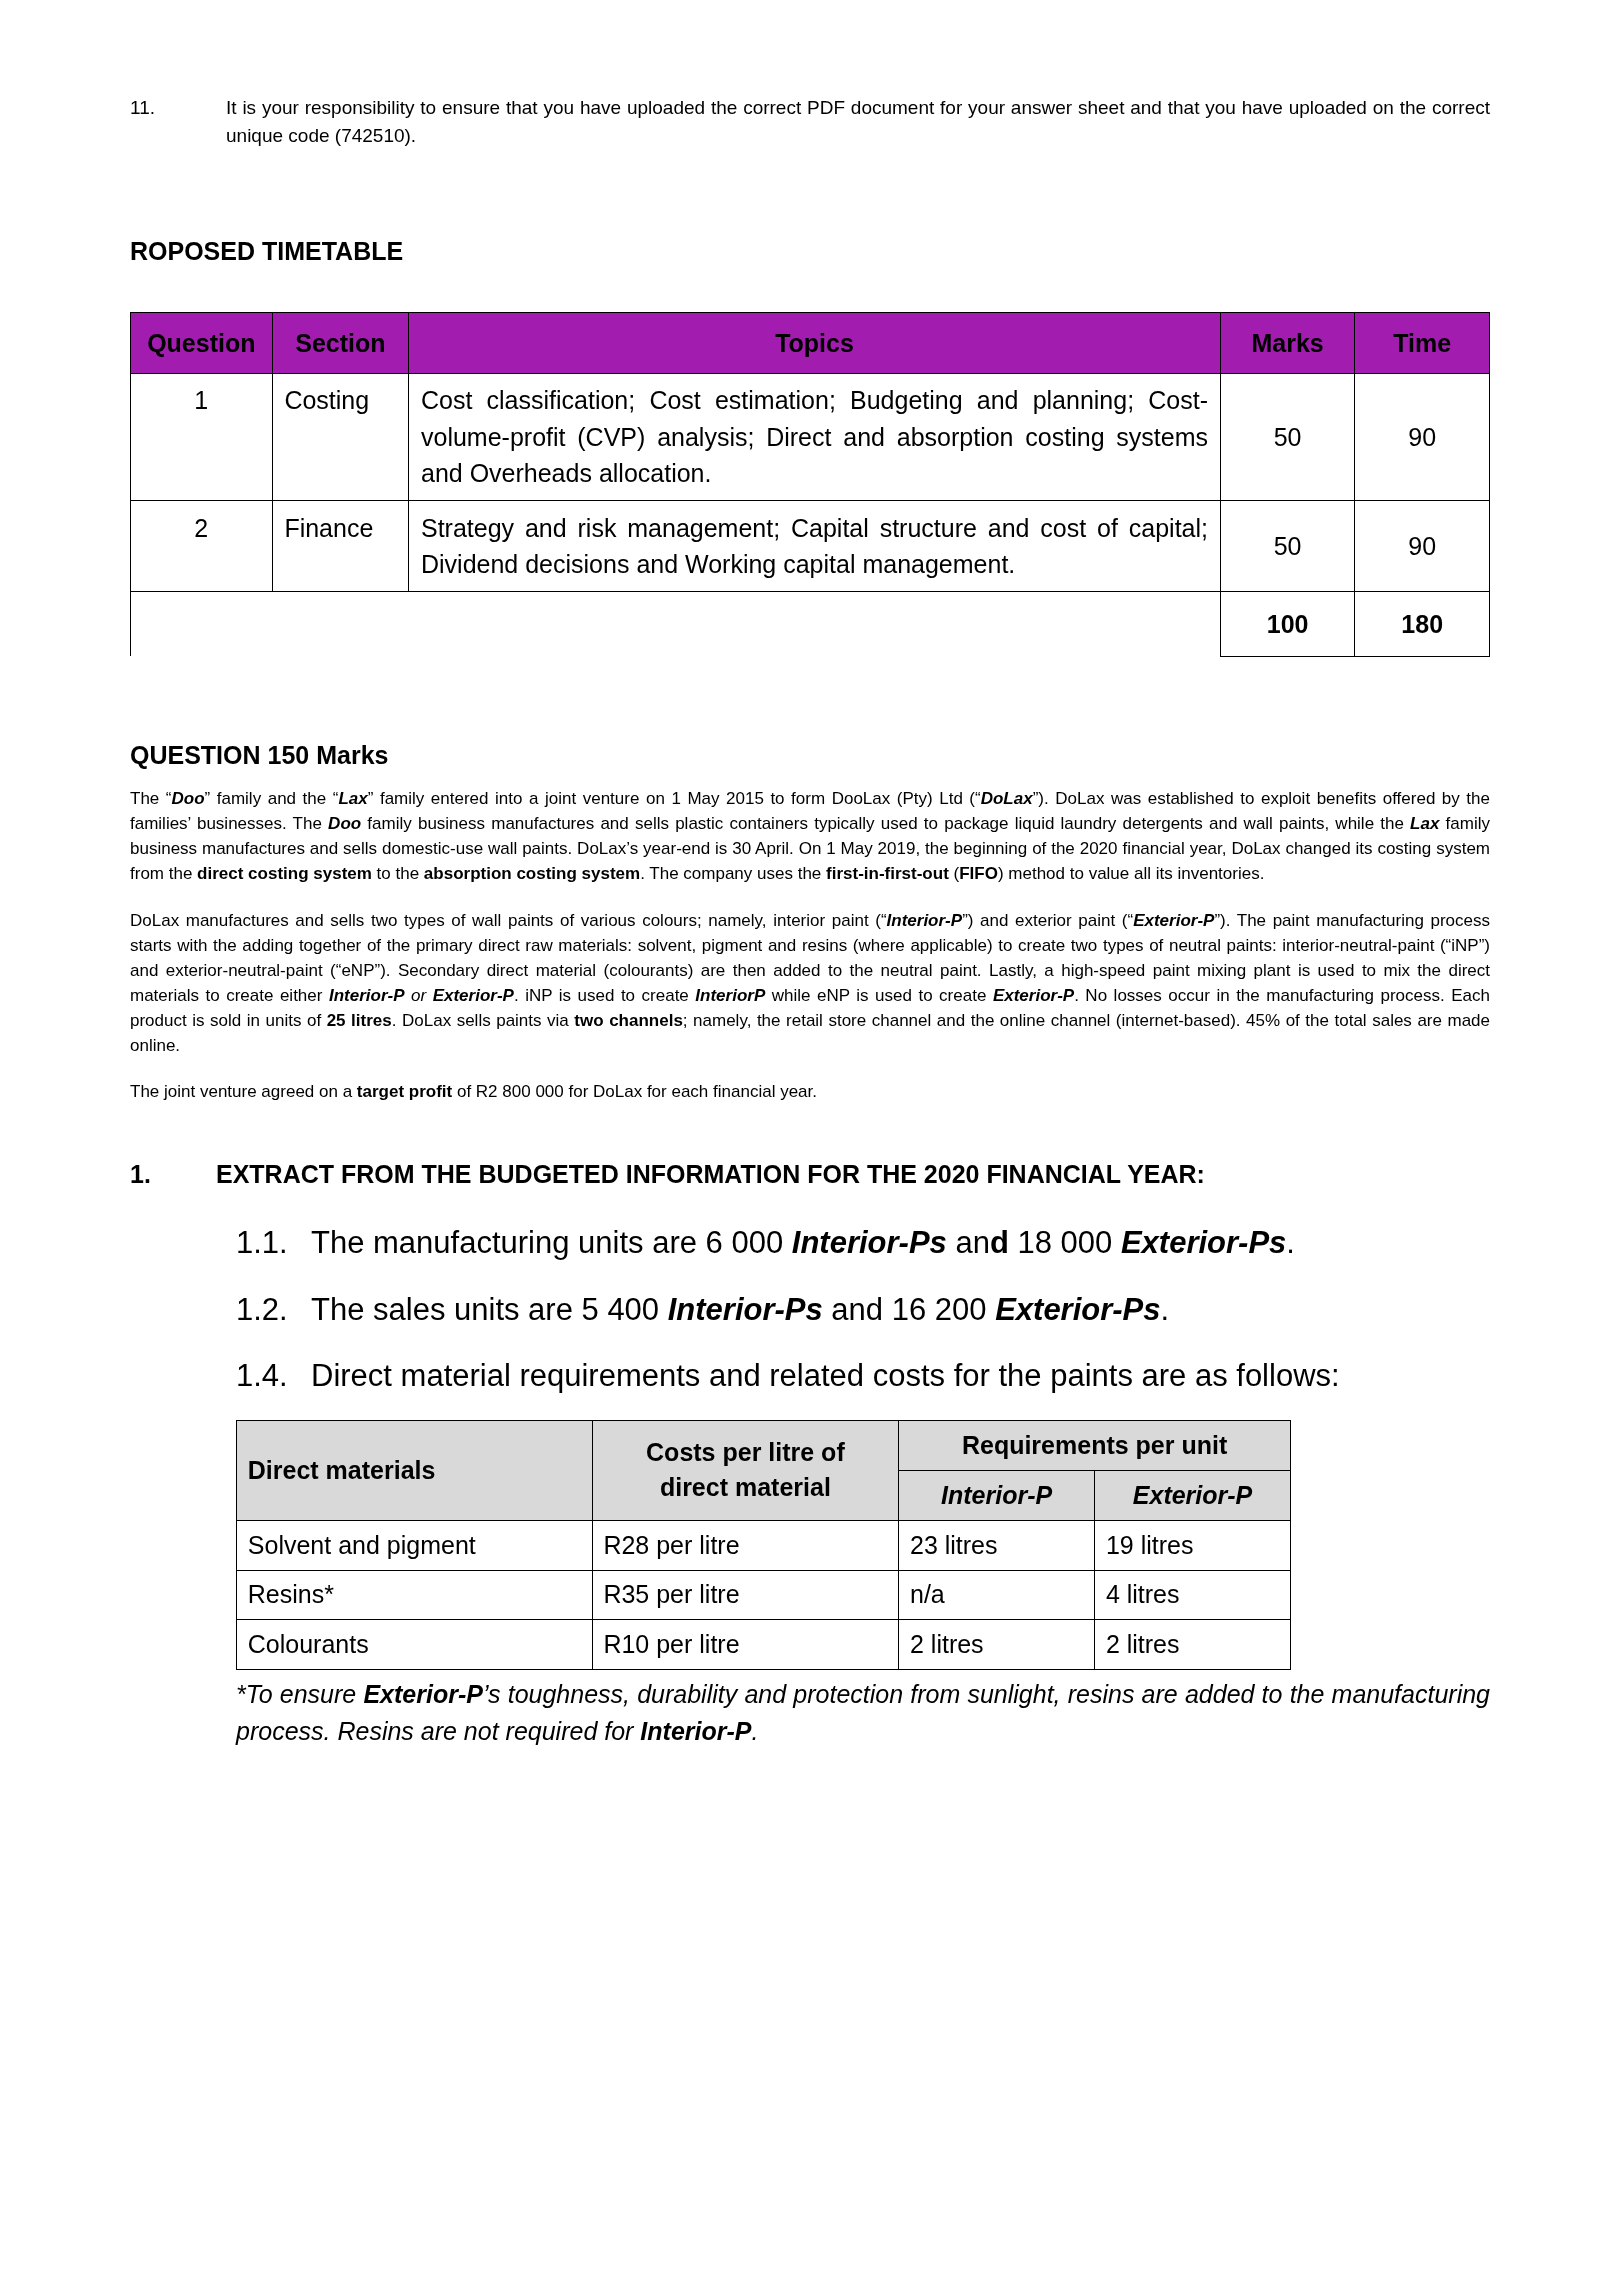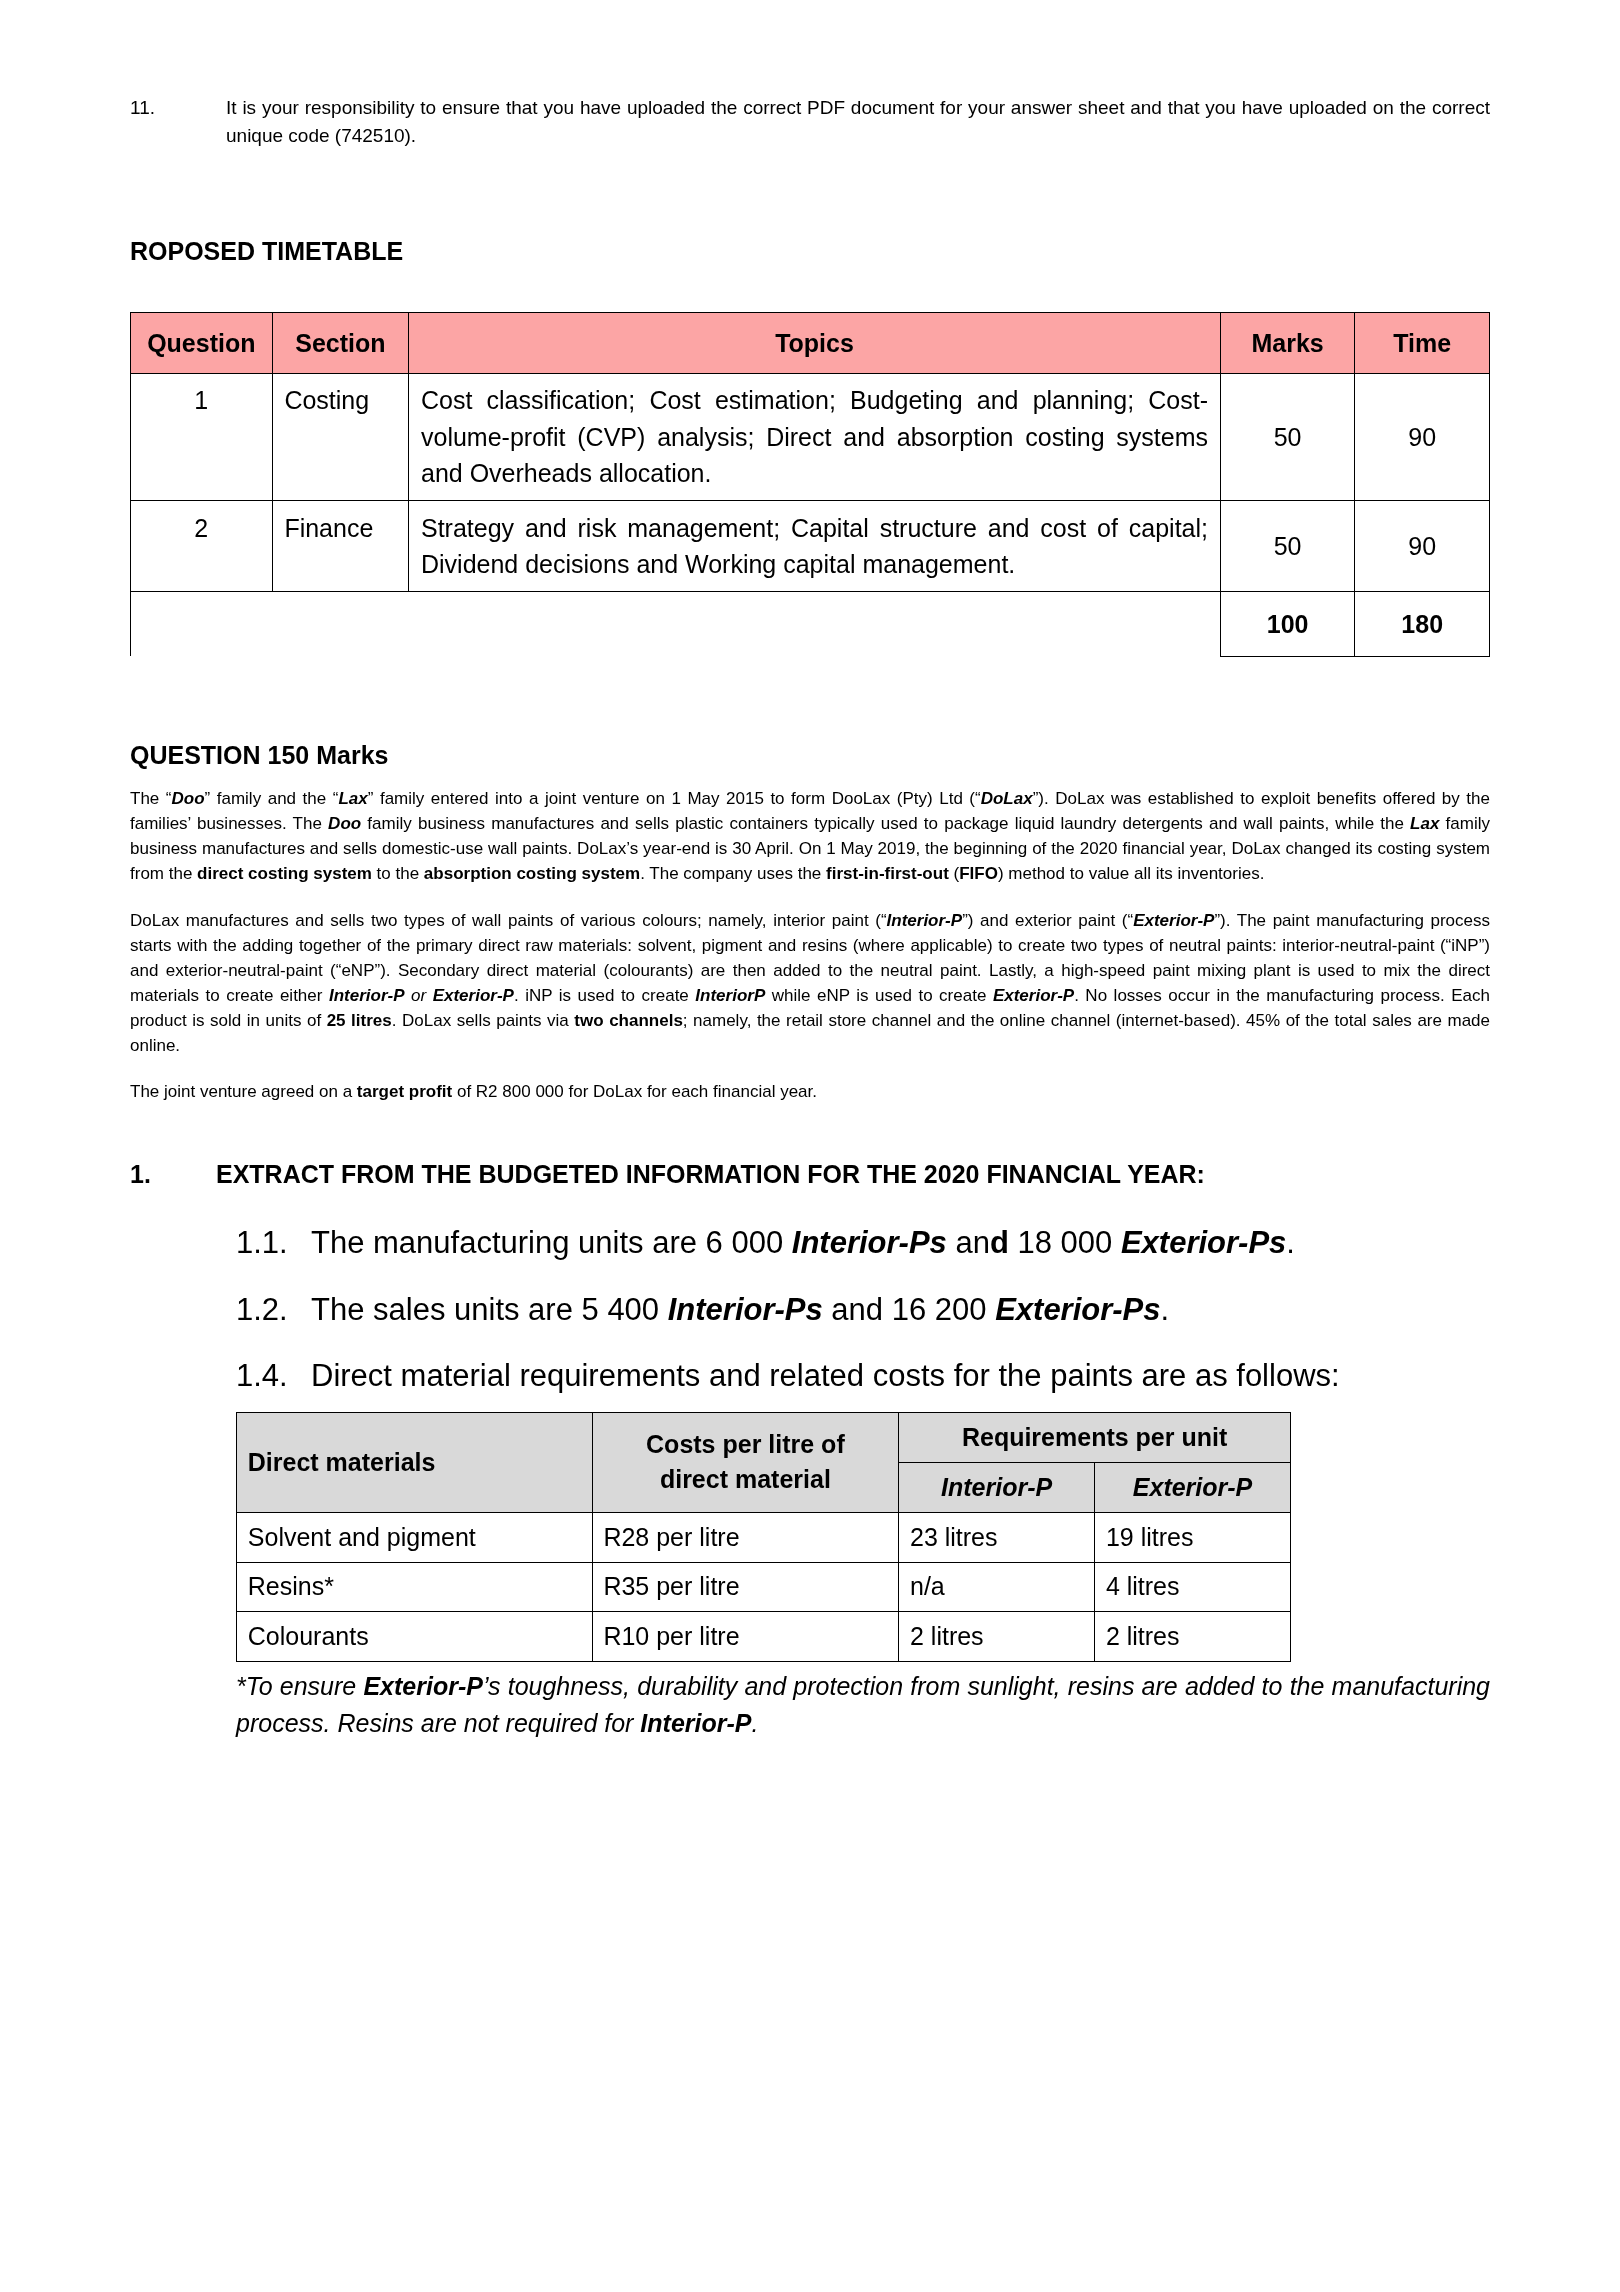--- a/index.html
+++ b/index.html
@@ -72,21 +72,21 @@
     table-layout: fixed;
   }
   .timetable th,
   .timetable td {
     border: 1.6px solid #000000;
     padding: 8.8px 11.8px;
     vertical-align: top;
     line-height: 1.45;
   }
   .timetable thead th {
-    background: #fca5a5;
+    background: #a21caf;
     font-weight: bold;
     text-align: center;
     vertical-align: middle;
     padding: 11.8px 7.8px;
   }
   .timetable td.c-q   { width: 125px; text-align: center; }
   .timetable td.c-s   { width: 120px; }
   .timetable td.c-t   { text-align: justify; }
   .timetable td.c-m,
   .timetable td.c-tm  { width: 118px; text-align: center; vertical-align: middle; }
@@ -132,21 +132,21 @@
   .sub {
     display: flex;
     align-items: flex-start;
     font-size: 31px;
     line-height: 1.45;
     margin: 0 0 21.6px 0;
     padding-left: 106px;
   }
   .sub .num { flex: 0 0 75px; }
   .sub .body { flex: 1 1 auto; }
-  .sub.tight { margin-bottom: 13px; }
+  .sub.tight { margin-bottom: 21px; }
 
   
   .mat-wrap { padding-left: 106px; }
   .mattable {
     width: 1055px;
     table-layout: fixed;
     border-collapse: collapse;
     font-size: 25px;
   }
   .mattable th,

